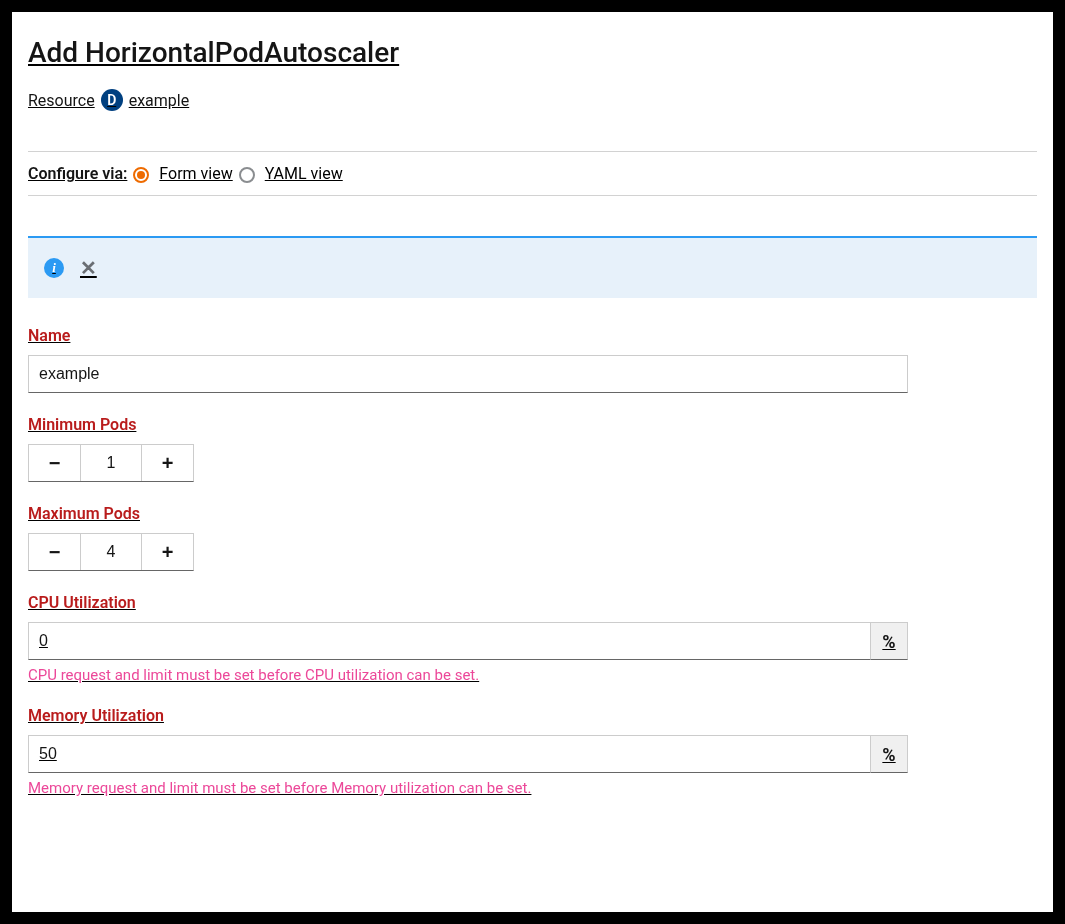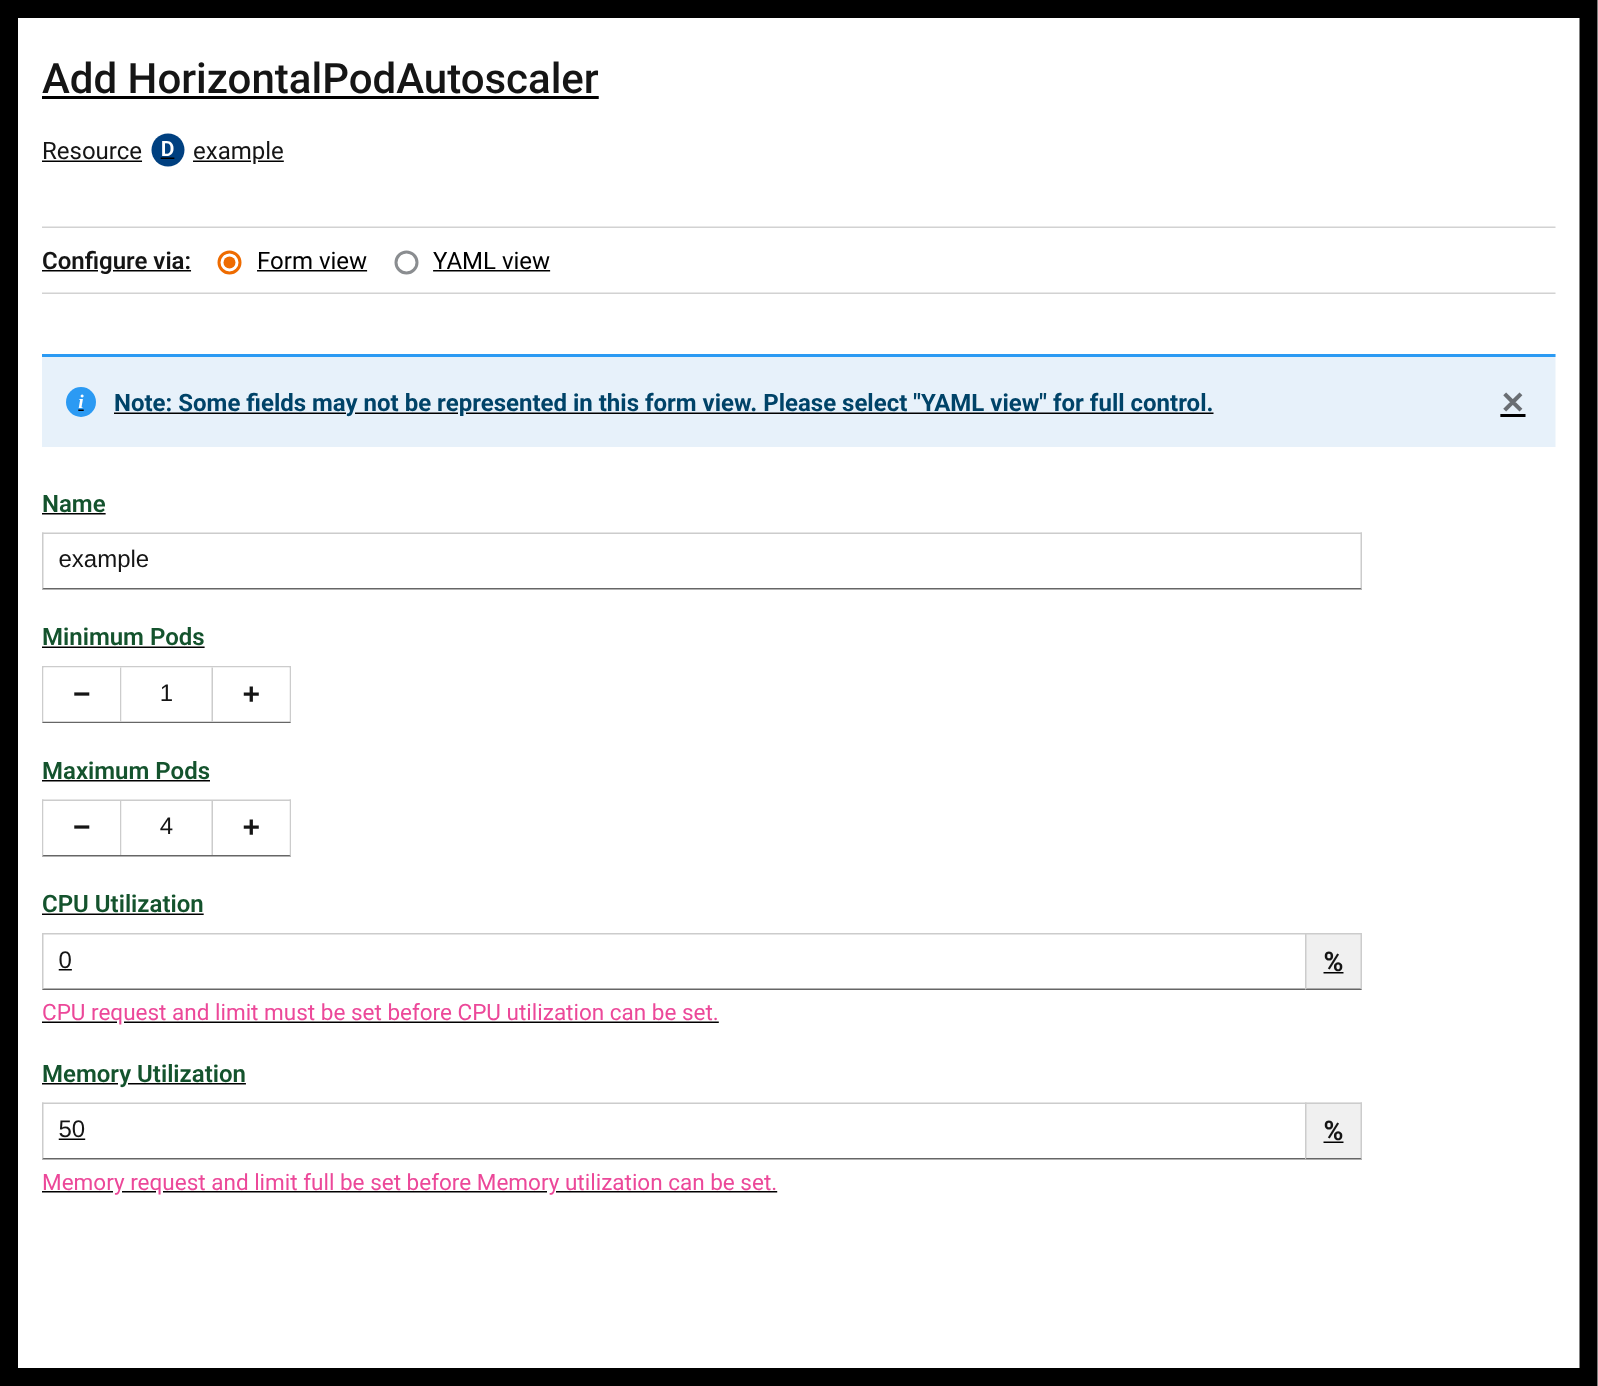--- a/index.html
+++ b/index.html
@@ -41,21 +41,21 @@
       height: 22px;
       border-radius: 50%;
       background: #004080;
       color: #fff;
       font-weight: 600;
       font-size: 14px;
     }
     .configure-row {
       display: flex;
       align-items: center;
-      gap: 18px;
+      gap: 6px;
       font-size: 16px;
       padding: 12px 0;
       border-top: 1px solid #d2d2d2;
       border-bottom: 1px solid #d2d2d2;
       margin-bottom: 40px;
     }
     .configure-label {
       font-weight: 600;
       color: #151515;
     }
@@ -124,21 +124,21 @@
       padding: 0 4px;
       font-weight: bold;
     }
     .form-group {
       margin-bottom: 22px;
     }
     .form-label {
       display: block;
       font-weight: 600;
       font-size: 16px;
-      color: #14532d;
+      color: #b91c1c;
       margin-bottom: 10px;
     }
     .text-input {
       width: 880px;
       max-width: 100%;
       height: 38px;
       border: 1px solid #ccc;
       border-bottom: 1px solid #666;
       padding: 0 10px;
       font-size: 16px;
@@ -224,21 +224,20 @@
       <span>Form view</span>
     </label>
     <label class="radio-option">
       <span class="radio-circle"></span>
       <span>YAML view</span>
     </label>
   </div>
 
   <div class="info-alert">
     <span class="info-icon">i</span>
-    <span class="info-text">Note: Some fields may not be represented in this form view. Please select "YAML view" for full control.</span>
     <span class="close-btn">✕</span>
   </div>
 
   <div class="form-group">
     <label class="form-label">Name</label>
     <input class="text-input" type="text" value="example" style="">
   </div>
 
   <div class="form-group">
     <label class="form-label">Minimum Pods</label>
@@ -274,16 +273,16 @@
     </div>
     <div class="help-text">CPU request and limit must be set before CPU utilization can be set.</div>
   </div>
 
   <div class="form-group">
     <label class="form-label">Memory Utilization</label>
     <div class="input-with-suffix">
       <input class="text-input" type="text" value="50" style="">
       <span class="suffix-box">%</span>
     </div>
-    <div class="help-text">Memory request and limit full be set before Memory utilization can be set.</div>
+    <div class="help-text">Memory request and limit must be set before Memory utilization can be set.</div>
   </div>
 
 </div>
 
 </body></html>

